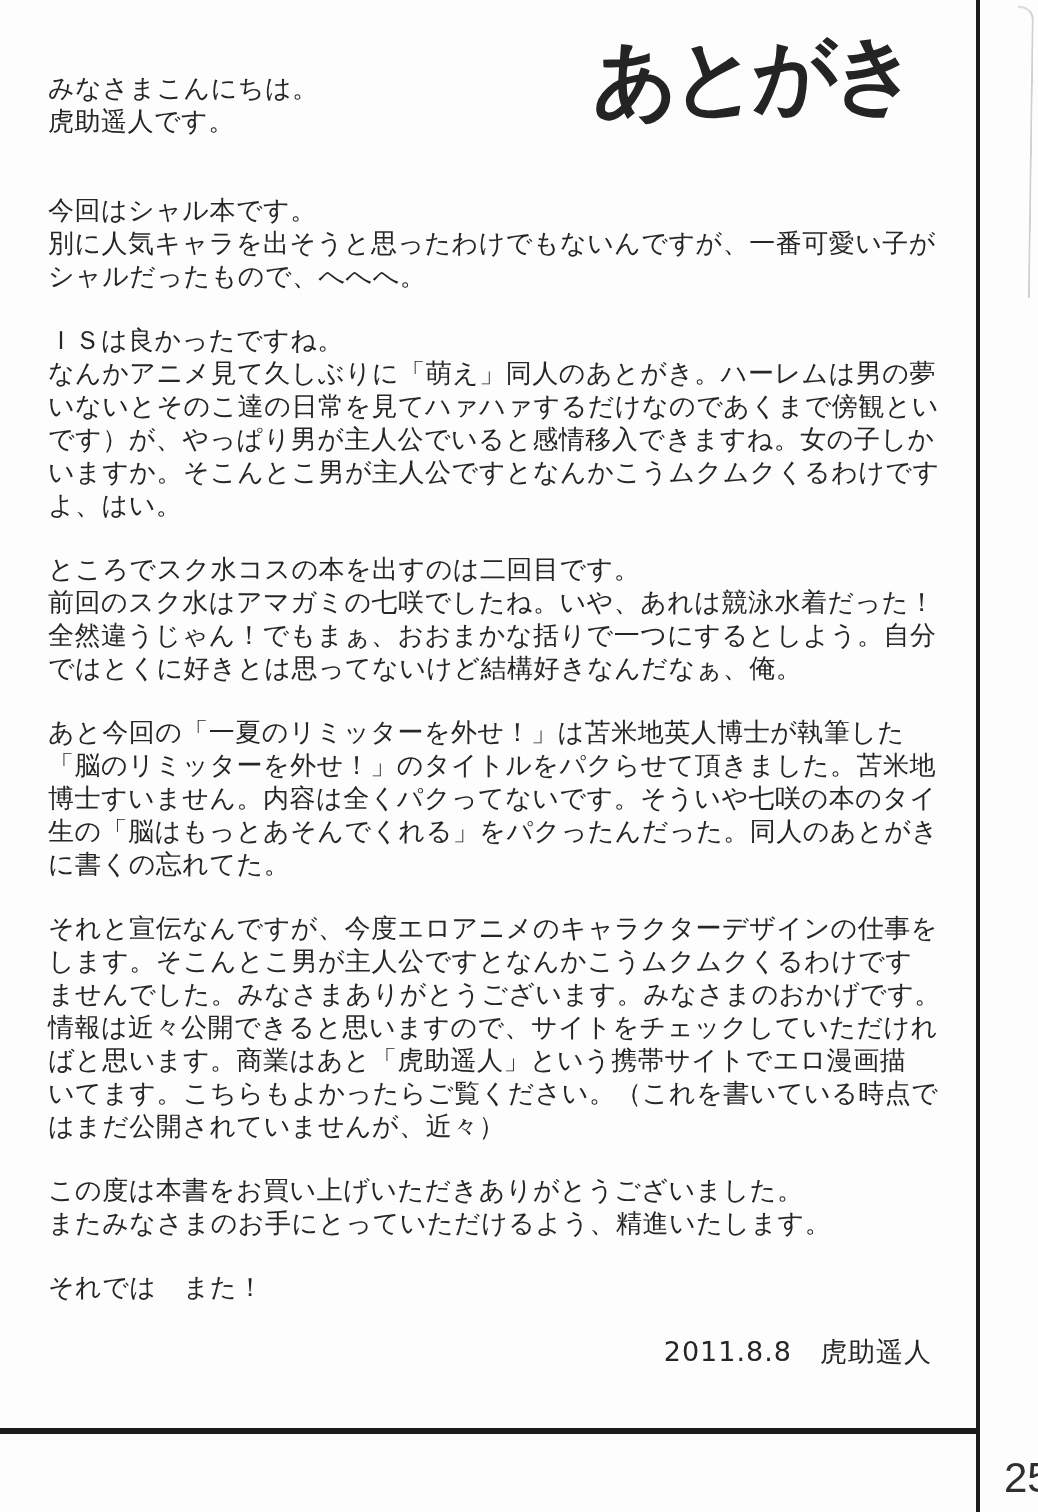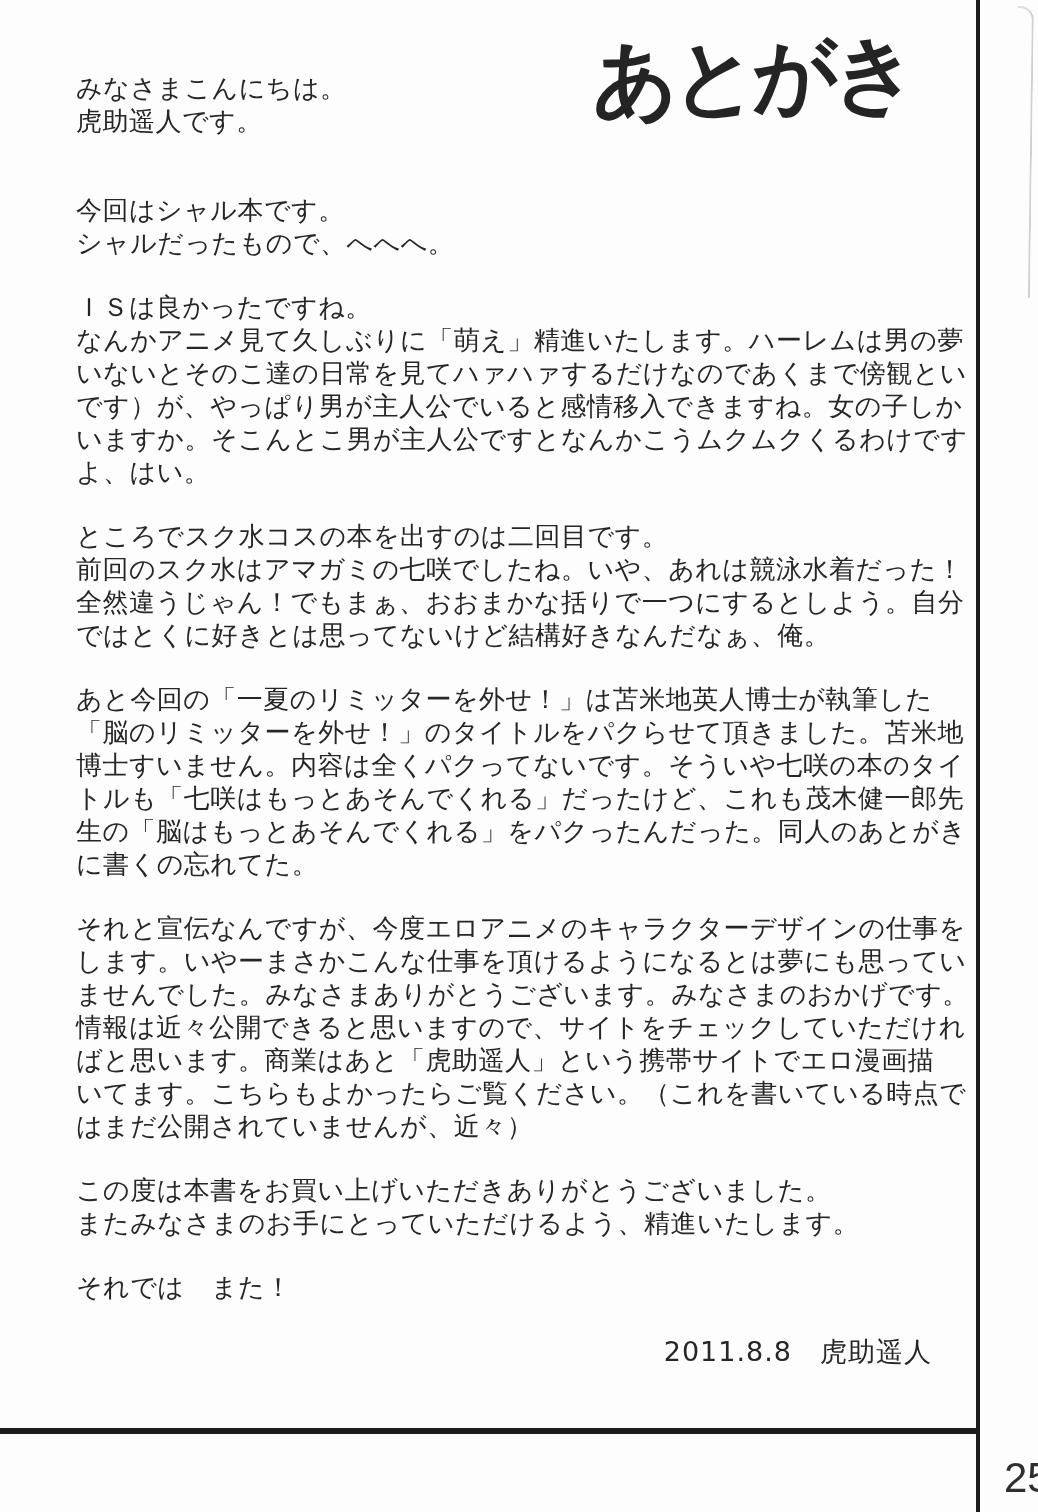--- a/index.html
+++ b/index.html
@@ -31,21 +31,21 @@
   .content {
     position: absolute;
     left: 48px;
     top: 72px;
     width: 886px;
     color: #262626;
     font-size: 26px;
     line-height: 33px;
     letter-spacing: 0.5px;
   }
-  .para { margin-bottom: 31px; margin-left: 28px; }
+  .para { margin-bottom: 31px; }
   .para.extra-gap { margin-bottom: 56px; }
   .line { white-space: nowrap; }
   .signature {
     text-align: right;
     margin-top: 24px;
     padding-right: 2px;
     font-size: 27px;
     color: #262626;
     letter-spacing: 1px;
   }
@@ -96,51 +96,51 @@
 
   <div class="content">
 
     <div class="para extra-gap">
       <div class="line">みなさまこんにちは。</div>
       <div class="line">虎助遥人です。</div>
     </div>
 
     <div class="para">
       <div class="line">今回はシャル本です。</div>
+      <div class="line">別に人気キャラを出そうと思ったわけでもないんですが、一番可愛い子が</div>
       <div class="line">シャルだったもので、へへへ。</div>
     </div>
 
     <div class="para">
       <div class="line">ＩＳは良かったですね。</div>
-      <div class="line">なんかアニメ見て久しぶりに「萌え」精進いたします。ハーレムは男の夢</div>
+      <div class="line">なんかアニメ見て久しぶりに「萌え」同人のあとがき。ハーレムは男の夢</div>
       <div class="line">いないとそのこ達の日常を見てハァハァするだけなのであくまで傍観とい</div>
       <div class="line">です）が、やっぱり男が主人公でいると感情移入できますね。女の子しか</div>
       <div class="line">いますか。そこんとこ男が主人公ですとなんかこうムクムクくるわけです</div>
       <div class="line">よ、はい。</div>
     </div>
 
     <div class="para">
       <div class="line">ところでスク水コスの本を出すのは二回目です。</div>
       <div class="line">前回のスク水はアマガミの七咲でしたね。いや、あれは競泳水着だった！</div>
       <div class="line">全然違うじゃん！でもまぁ、おおまかな括りで一つにするとしよう。自分</div>
       <div class="line">ではとくに好きとは思ってないけど結構好きなんだなぁ、俺。</div>
     </div>
 
     <div class="para">
       <div class="line">あと今回の「一夏のリミッターを外せ！」は苫米地英人博士が執筆した</div>
       <div class="line">「脳のリミッターを外せ！」のタイトルをパクらせて頂きました。苫米地</div>
       <div class="line">博士すいません。内容は全くパクってないです。そういや七咲の本のタイ</div>
-      <div class="line">トルも「七咲はもっとあそんでくれる」だったけど、これも茂木健一郎先</div>
       <div class="line">生の「脳はもっとあそんでくれる」をパクったんだった。同人のあとがき</div>
       <div class="line">に書くの忘れてた。</div>
     </div>
 
     <div class="para">
       <div class="line">それと宣伝なんですが、今度エロアニメのキャラクターデザインの仕事を</div>
-      <div class="line">します。いやーまさかこんな仕事を頂けるようになるとは夢にも思ってい</div>
+      <div class="line">します。そこんとこ男が主人公ですとなんかこうムクムクくるわけです</div>
       <div class="line">ませんでした。みなさまありがとうございます。みなさまのおかげです。</div>
       <div class="line">情報は近々公開できると思いますので、サイトをチェックしていただけれ</div>
       <div class="line">ばと思います。商業はあと「虎助遥人」という携帯サイトでエロ漫画描</div>
       <div class="line">いてます。こちらもよかったらご覧ください。（これを書いている時点で</div>
       <div class="line">はまだ公開されていませんが、近々）</div>
     </div>
 
     <div class="para">
       <div class="line">この度は本書をお買い上げいただきありがとうございました。</div>
       <div class="line">またみなさまのお手にとっていただけるよう、精進いたします。</div>

